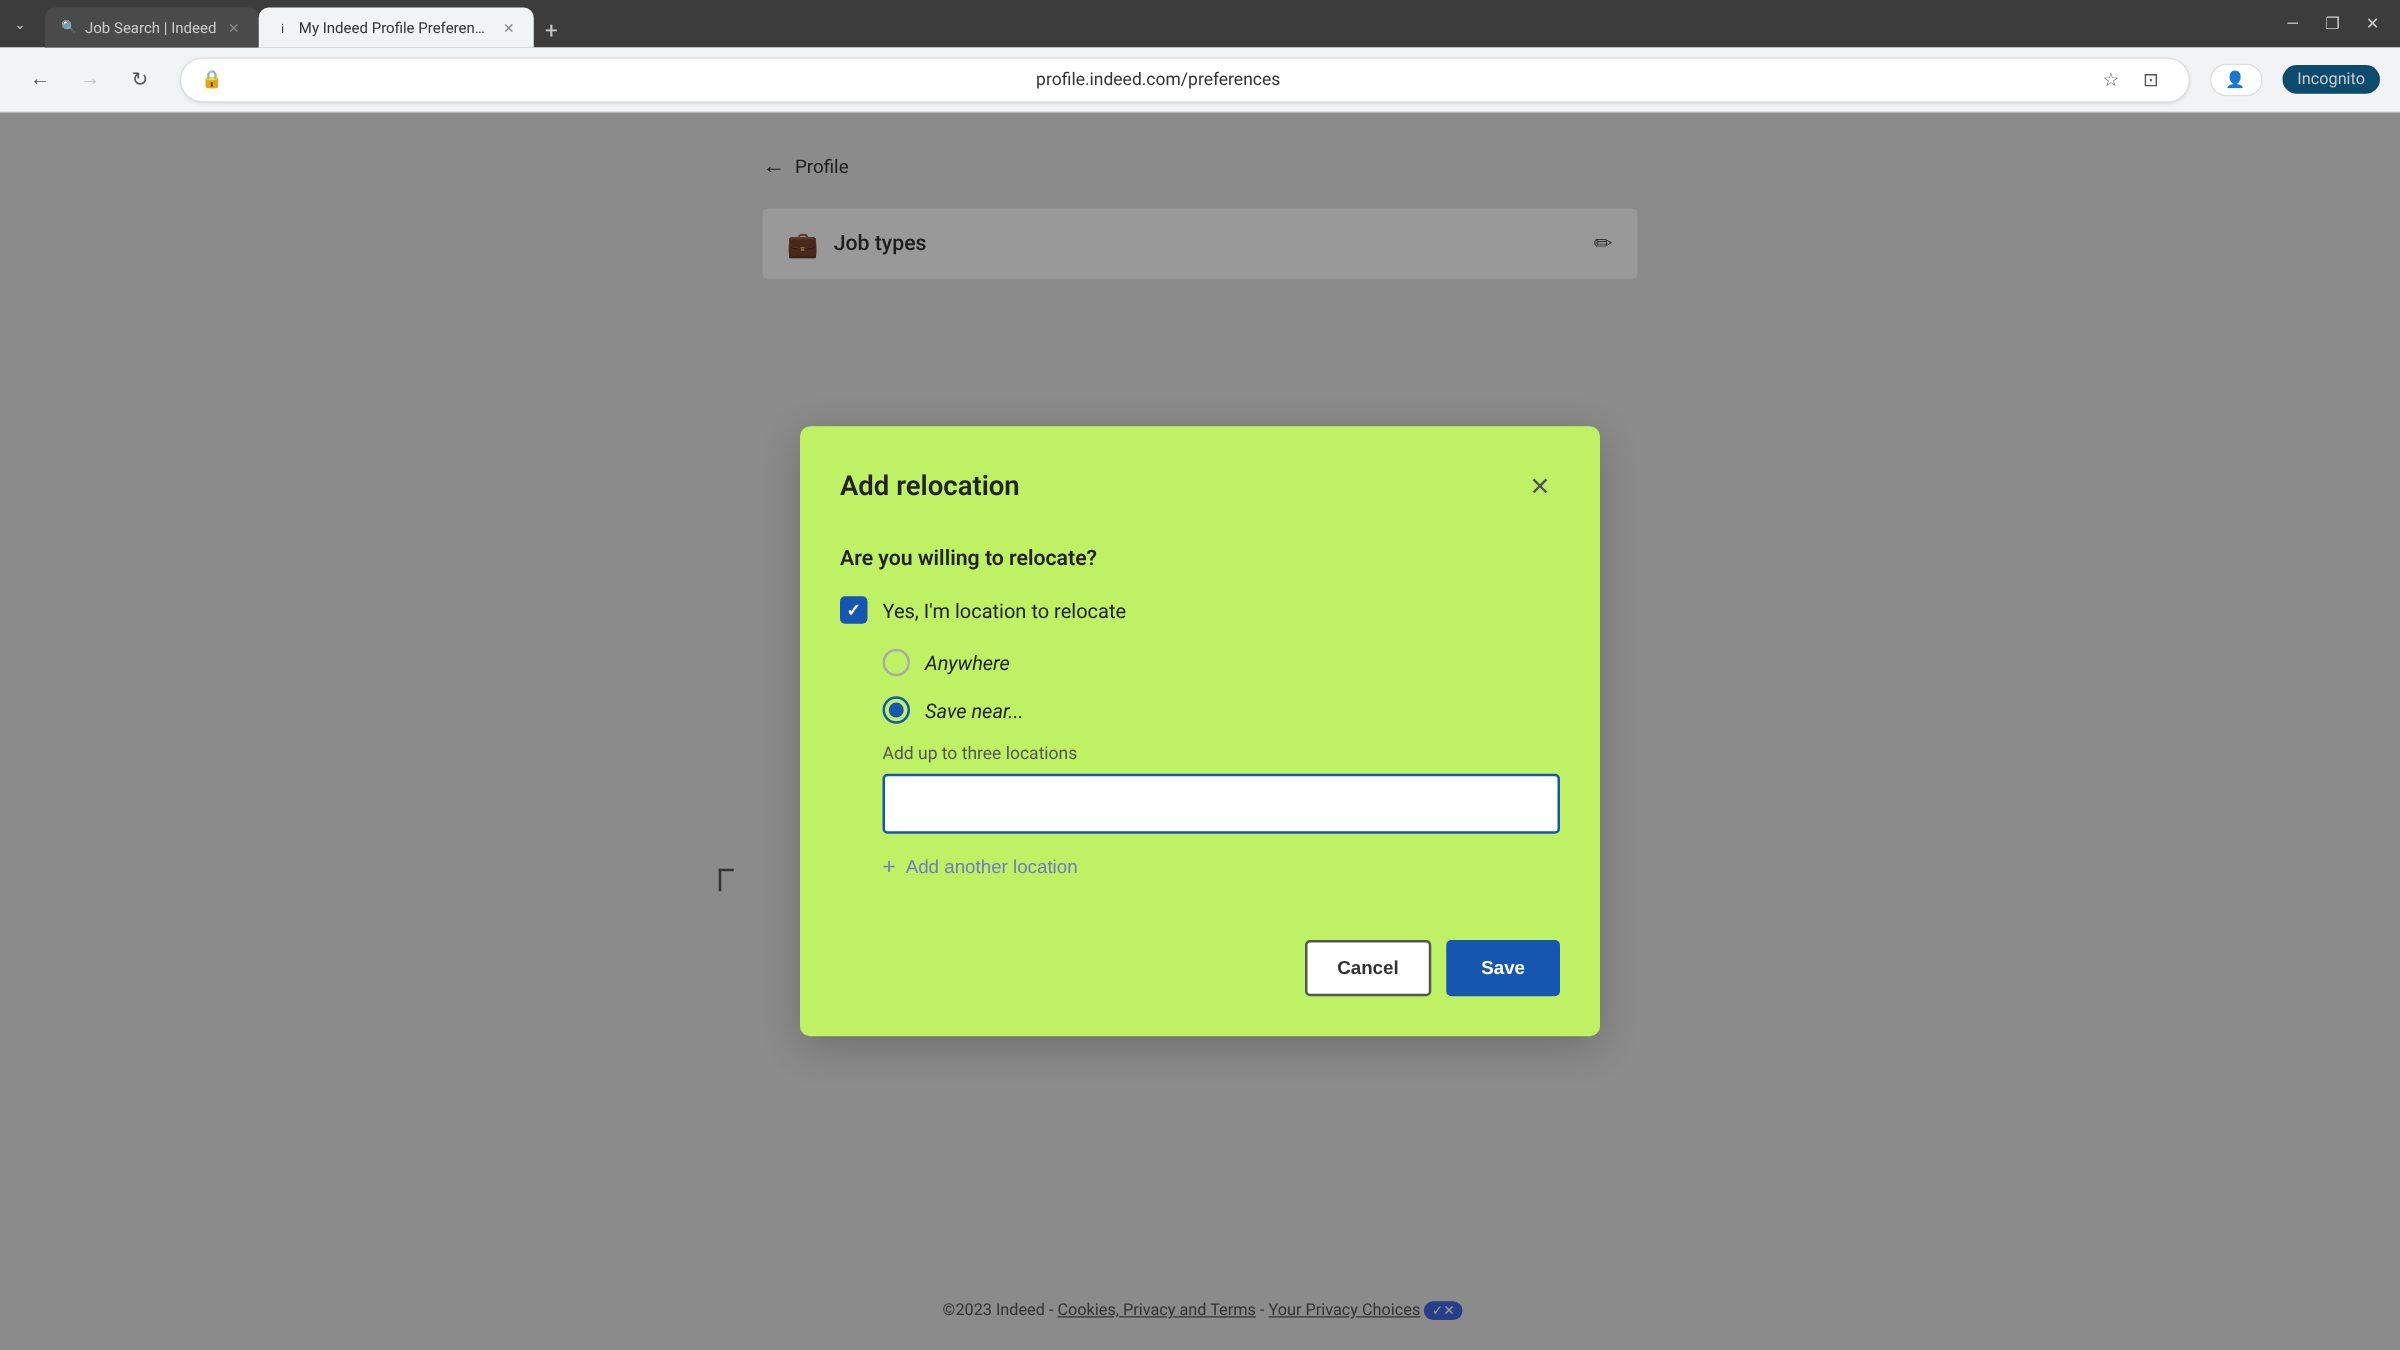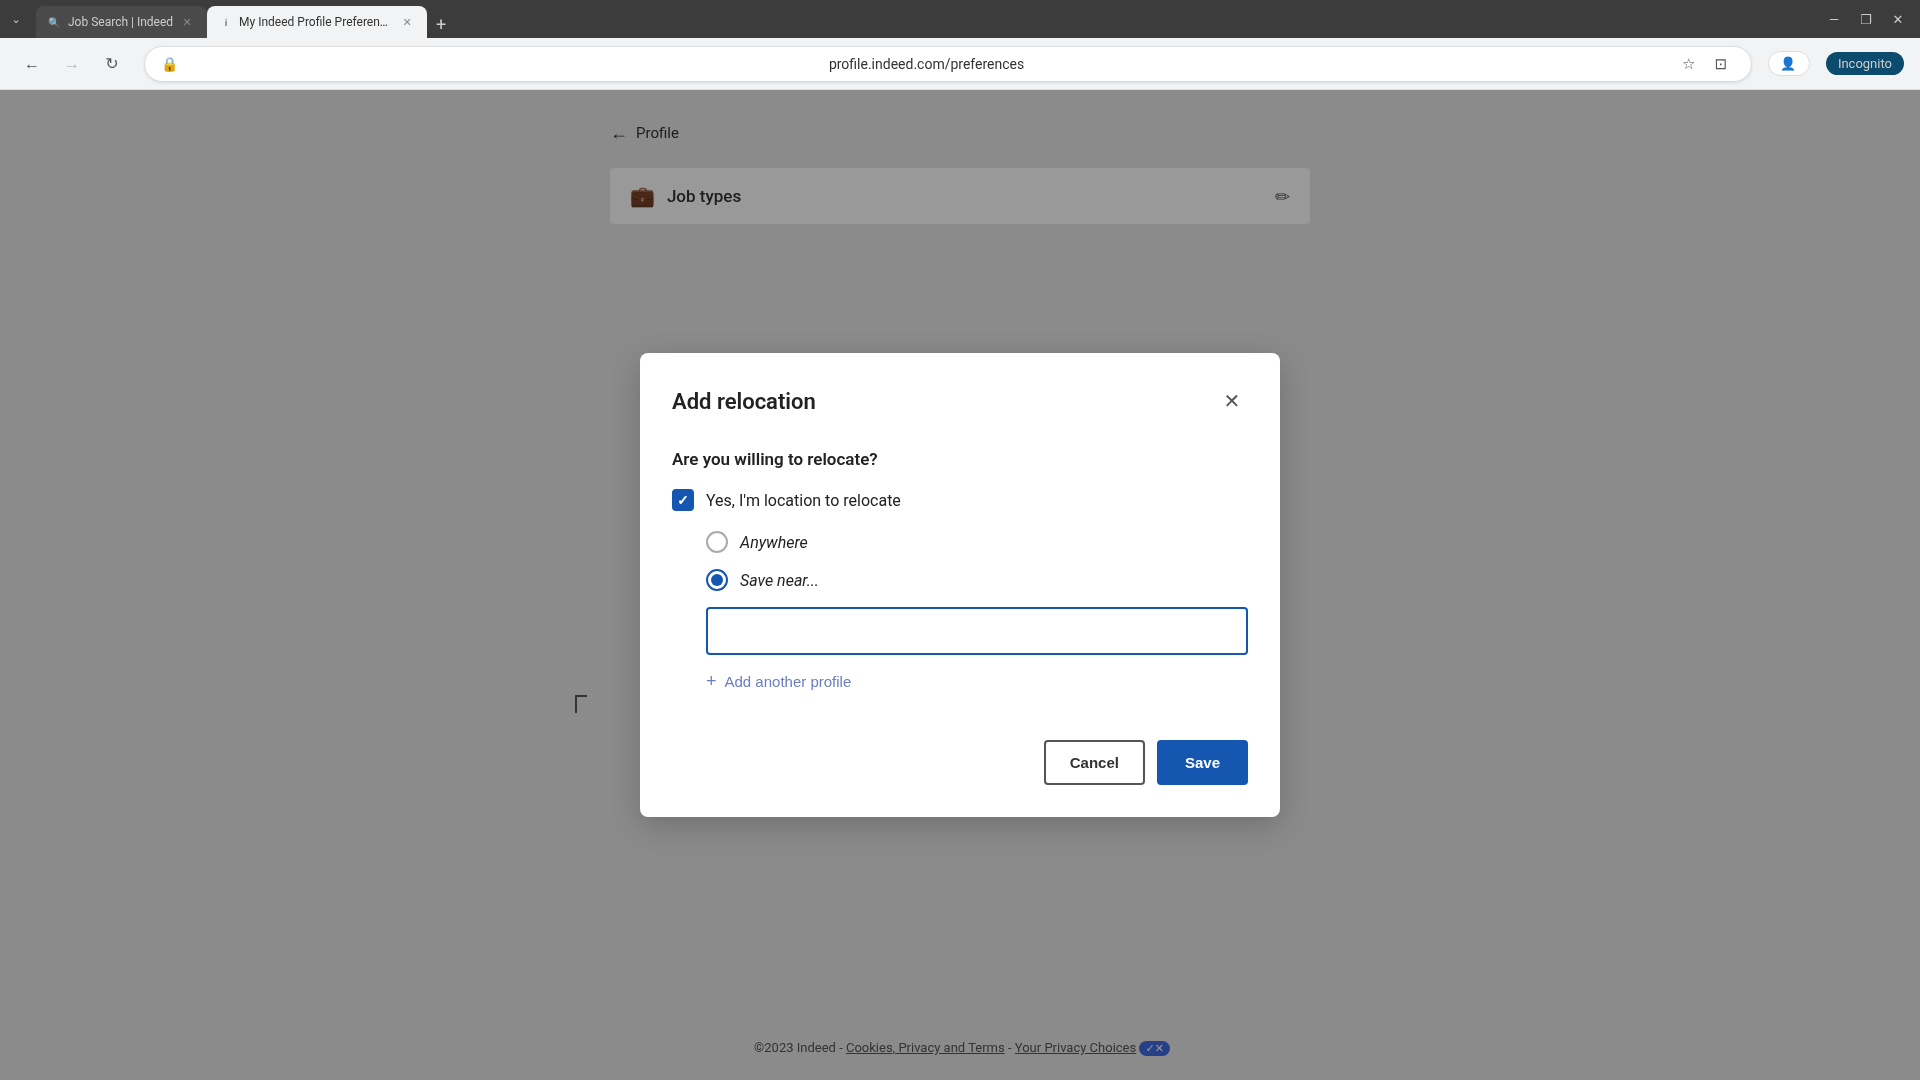--- a/index.html
+++ b/index.html
@@ -259,21 +259,21 @@
       position: absolute;
       top: 0; left: 0; right: 0; bottom: 0;
       background: rgba(0,0,0,0.4);
       display: flex;
       align-items: center;
       justify-content: center;
       z-index: 100;
     }
 
     .modal {
-      background: #ffffff;
+      background: #bef264;
       border-radius: 8px;
       width: 640px;
       padding: 32px;
       position: relative;
       box-shadow: 0 8px 32px rgba(0,0,0,0.2);
     }
 
     .modal-header {
       display: flex;
       align-items: center;
@@ -551,25 +551,26 @@
           <span class="radio-label">Anywhere</span>
         </div>
         <div class="radio-row">
           <div class="radio-outer selected">
             <div class="radio-inner"></div>
           </div>
           <span class="radio-label">Save near...</span>
         </div>
       </div>
 
+      <div class="location-hint">Add up to three locations</div>
       <input class="location-input" type="text" style="">
 
       <button class="add-location-btn">
         <span class="add-location-plus">+</span>
-        <span>Add another profile</span>
+        <span>Add another location</span>
       </button>
 
       <div class="modal-footer">
         <button class="btn-cancel">Cancel</button>
         <button class="btn-save">Save</button>
       </div>
     </div>
   </div>
 
   <div class="page-footer">

